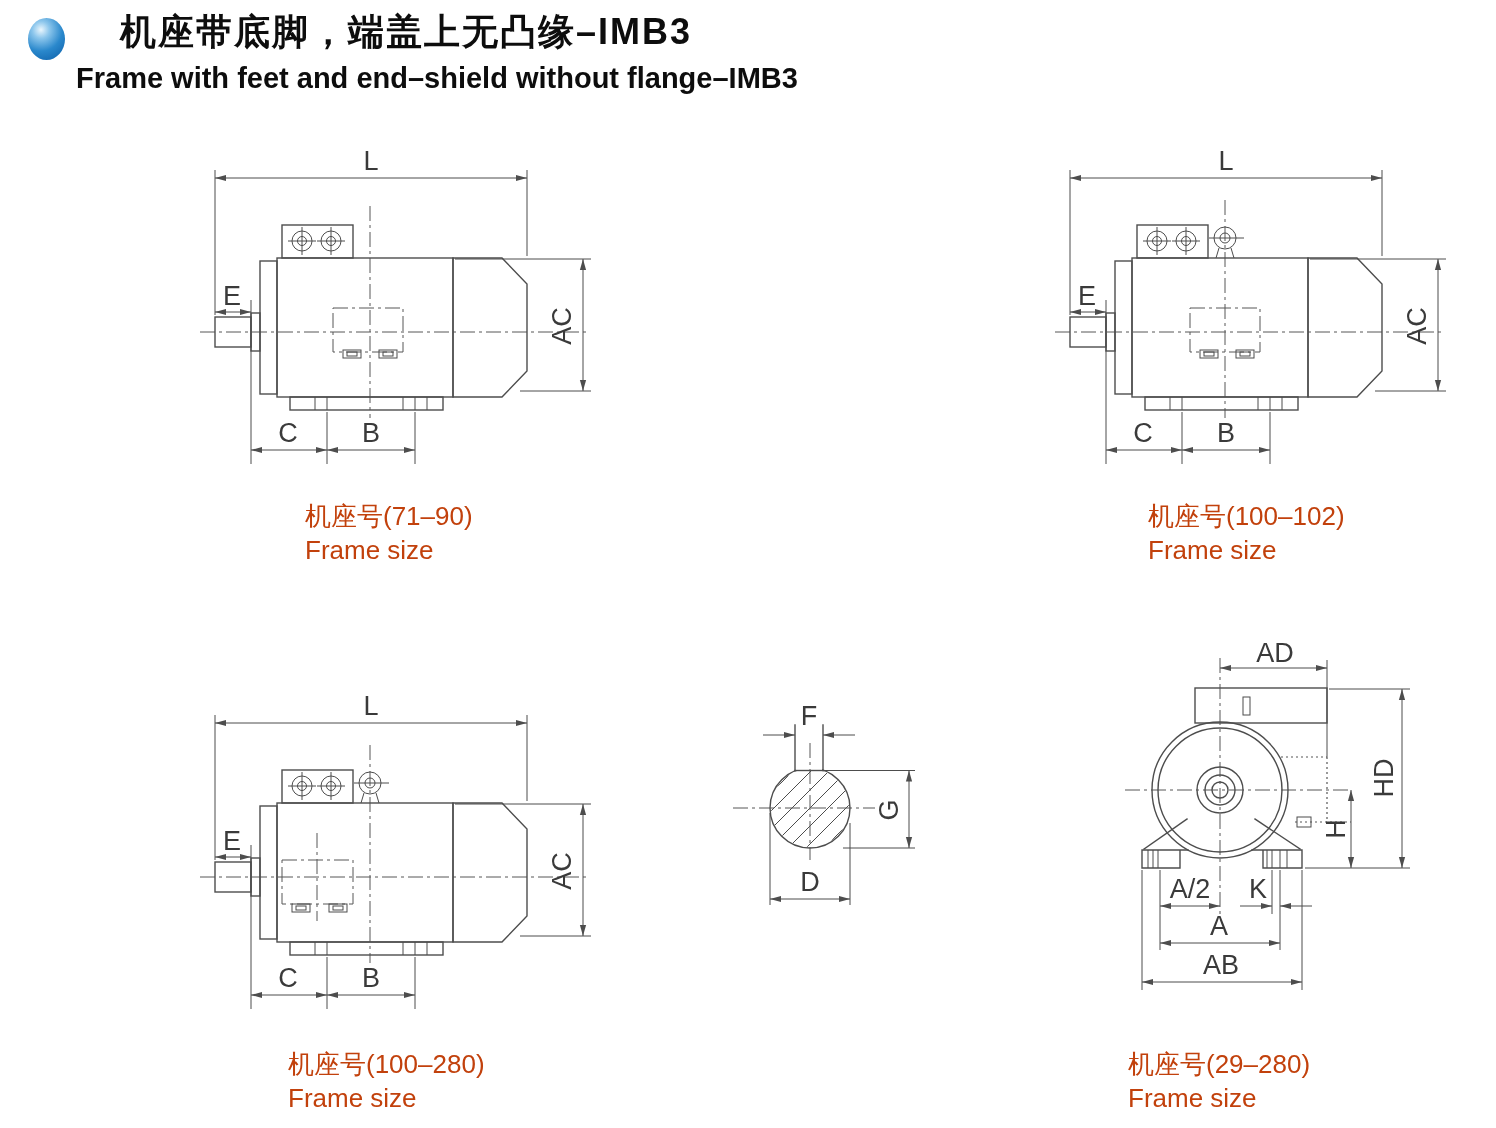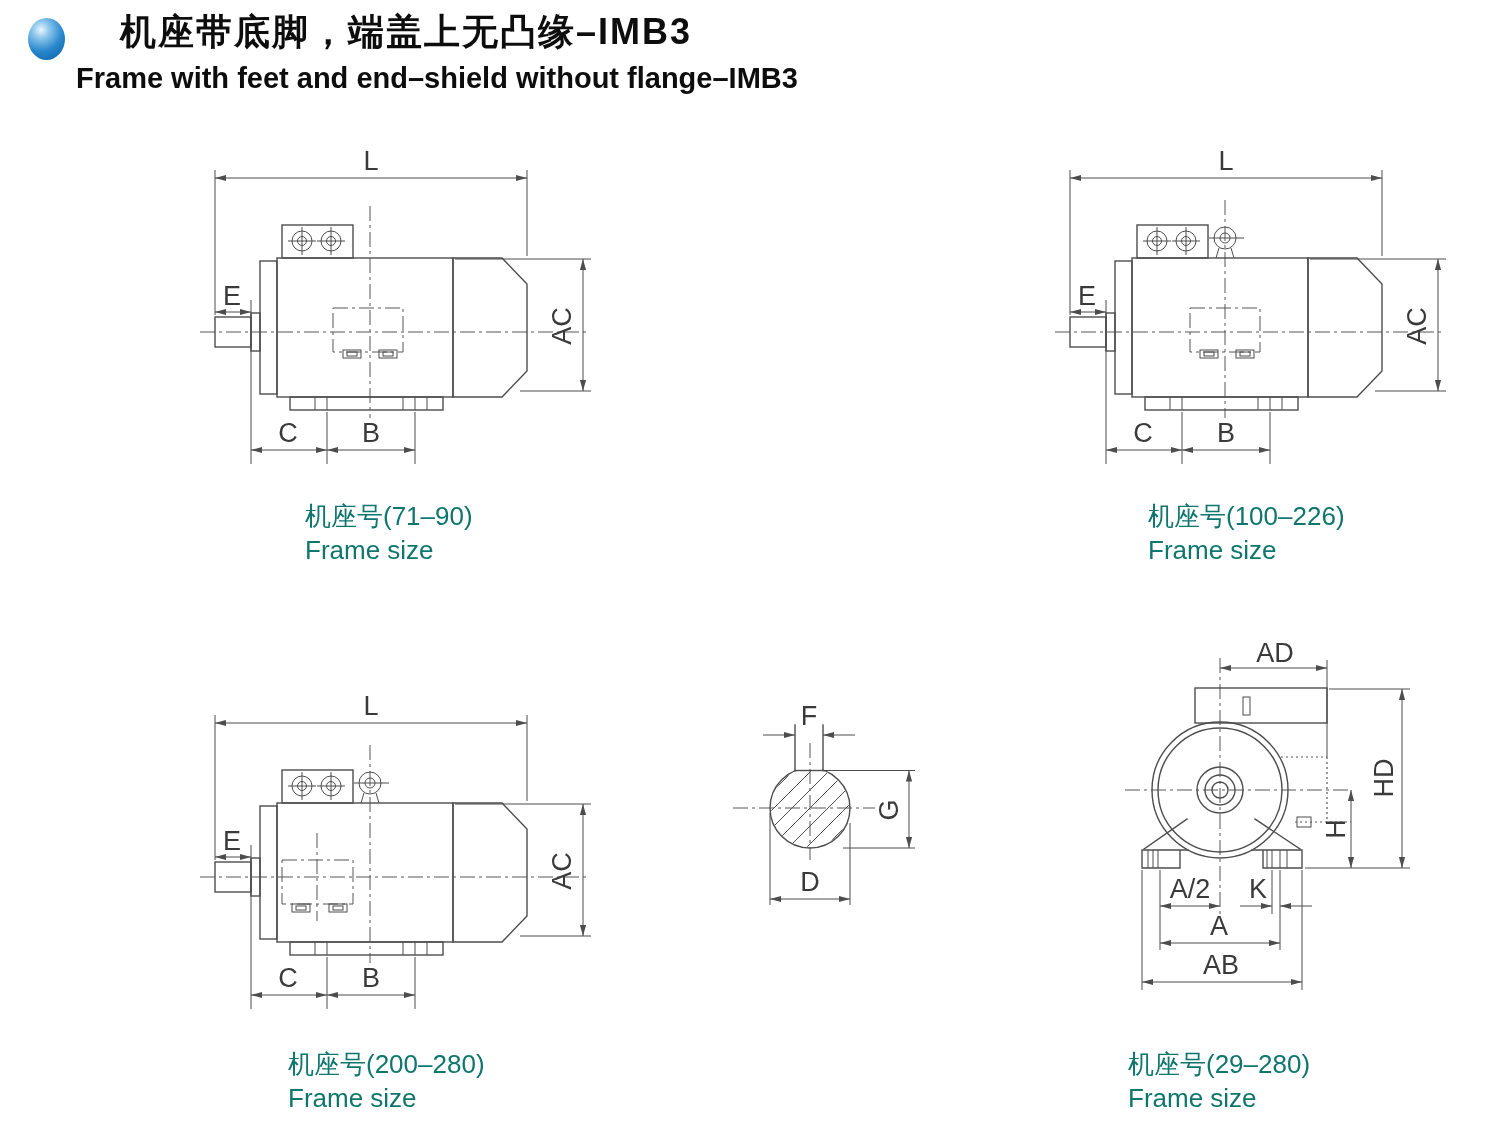--- a/index.html
+++ b/index.html
@@ -4,21 +4,21 @@
 <style>
   html,body{margin:0;padding:0;background:#fff;}
   .page{position:relative;width:1496px;height:1128px;background:#fff;overflow:hidden;
         font-family:"Liberation Sans",sans-serif;}
   .bullet{position:absolute;left:28px;top:18px;width:37px;height:42px;border-radius:50%;
         background:radial-gradient(circle at 35% 28%, #eaf6fd 0%, #8cc6ec 22%, #2a88cc 55%, #0a5ca6 100%);}
   .title-zh{position:absolute;left:76px;top:8px;font-size:36px;font-weight:bold;color:#0d0d0d;
         letter-spacing:2px;white-space:nowrap;margin-left:44px;}
   .title-en{position:absolute;left:76px;top:62px;font-size:29px;font-weight:bold;color:#0d0d0d;
         white-space:nowrap;text-align:right;}
-  .caption{position:absolute;font-size:26px;color:#0f766e;line-height:1.3;}
+  .caption{position:absolute;font-size:26px;color:#c2410c;line-height:1.3;}
   svg{position:absolute;overflow:visible;}
   .obj{stroke:#4d4d4d;stroke-width:1.4;fill:none;stroke-linecap:square;}
   .thin{stroke:#4d4d4d;stroke-width:1;fill:none;}
   .dim{stroke:#4d4d4d;stroke-width:1;fill:none;}
   .cl{stroke:#565656;stroke-width:1;fill:none;stroke-dasharray:15 4 3 4;}
   .dot{stroke:#565656;stroke-width:1.2;fill:none;stroke-dasharray:2 3;}
   .arr2{marker-start:url(#arw);marker-end:url(#arw);}
   .arrE{marker-end:url(#arw);}
   .arrS{marker-start:url(#arw);}
   text.dl{font-family:"Liberation Sans",sans-serif;font-size:27px;fill:#3a3a3a;}
@@ -375,25 +375,25 @@
       <line class="dim arr2" x1="37" y1="334" x2="197" y2="334"></line>
       <text class="dl" x="116" y="326" text-anchor="middle">AB</text>
     </g>
   </svg>
 
   <div class="caption" style="left:305px;top:500px">
     <div>机座号(71–90)</div>
     <div>Frame size</div>
   </div>
   <div class="caption" style="left:1148px;top:500px">
-    <div>机座号(100–226)</div>
+    <div>机座号(100–102)</div>
     <div>Frame size</div>
   </div>
   <div class="caption" style="left:288px;top:1048px">
-    <div>机座号(200–280)</div>
+    <div>机座号(100–280)</div>
     <div>Frame size</div>
   </div>
   <div class="caption" style="left:1128px;top:1048px">
     <div>机座号(29–280)</div>
     <div>Frame size</div>
   </div>
 
 </div>
 
 </body></html>

